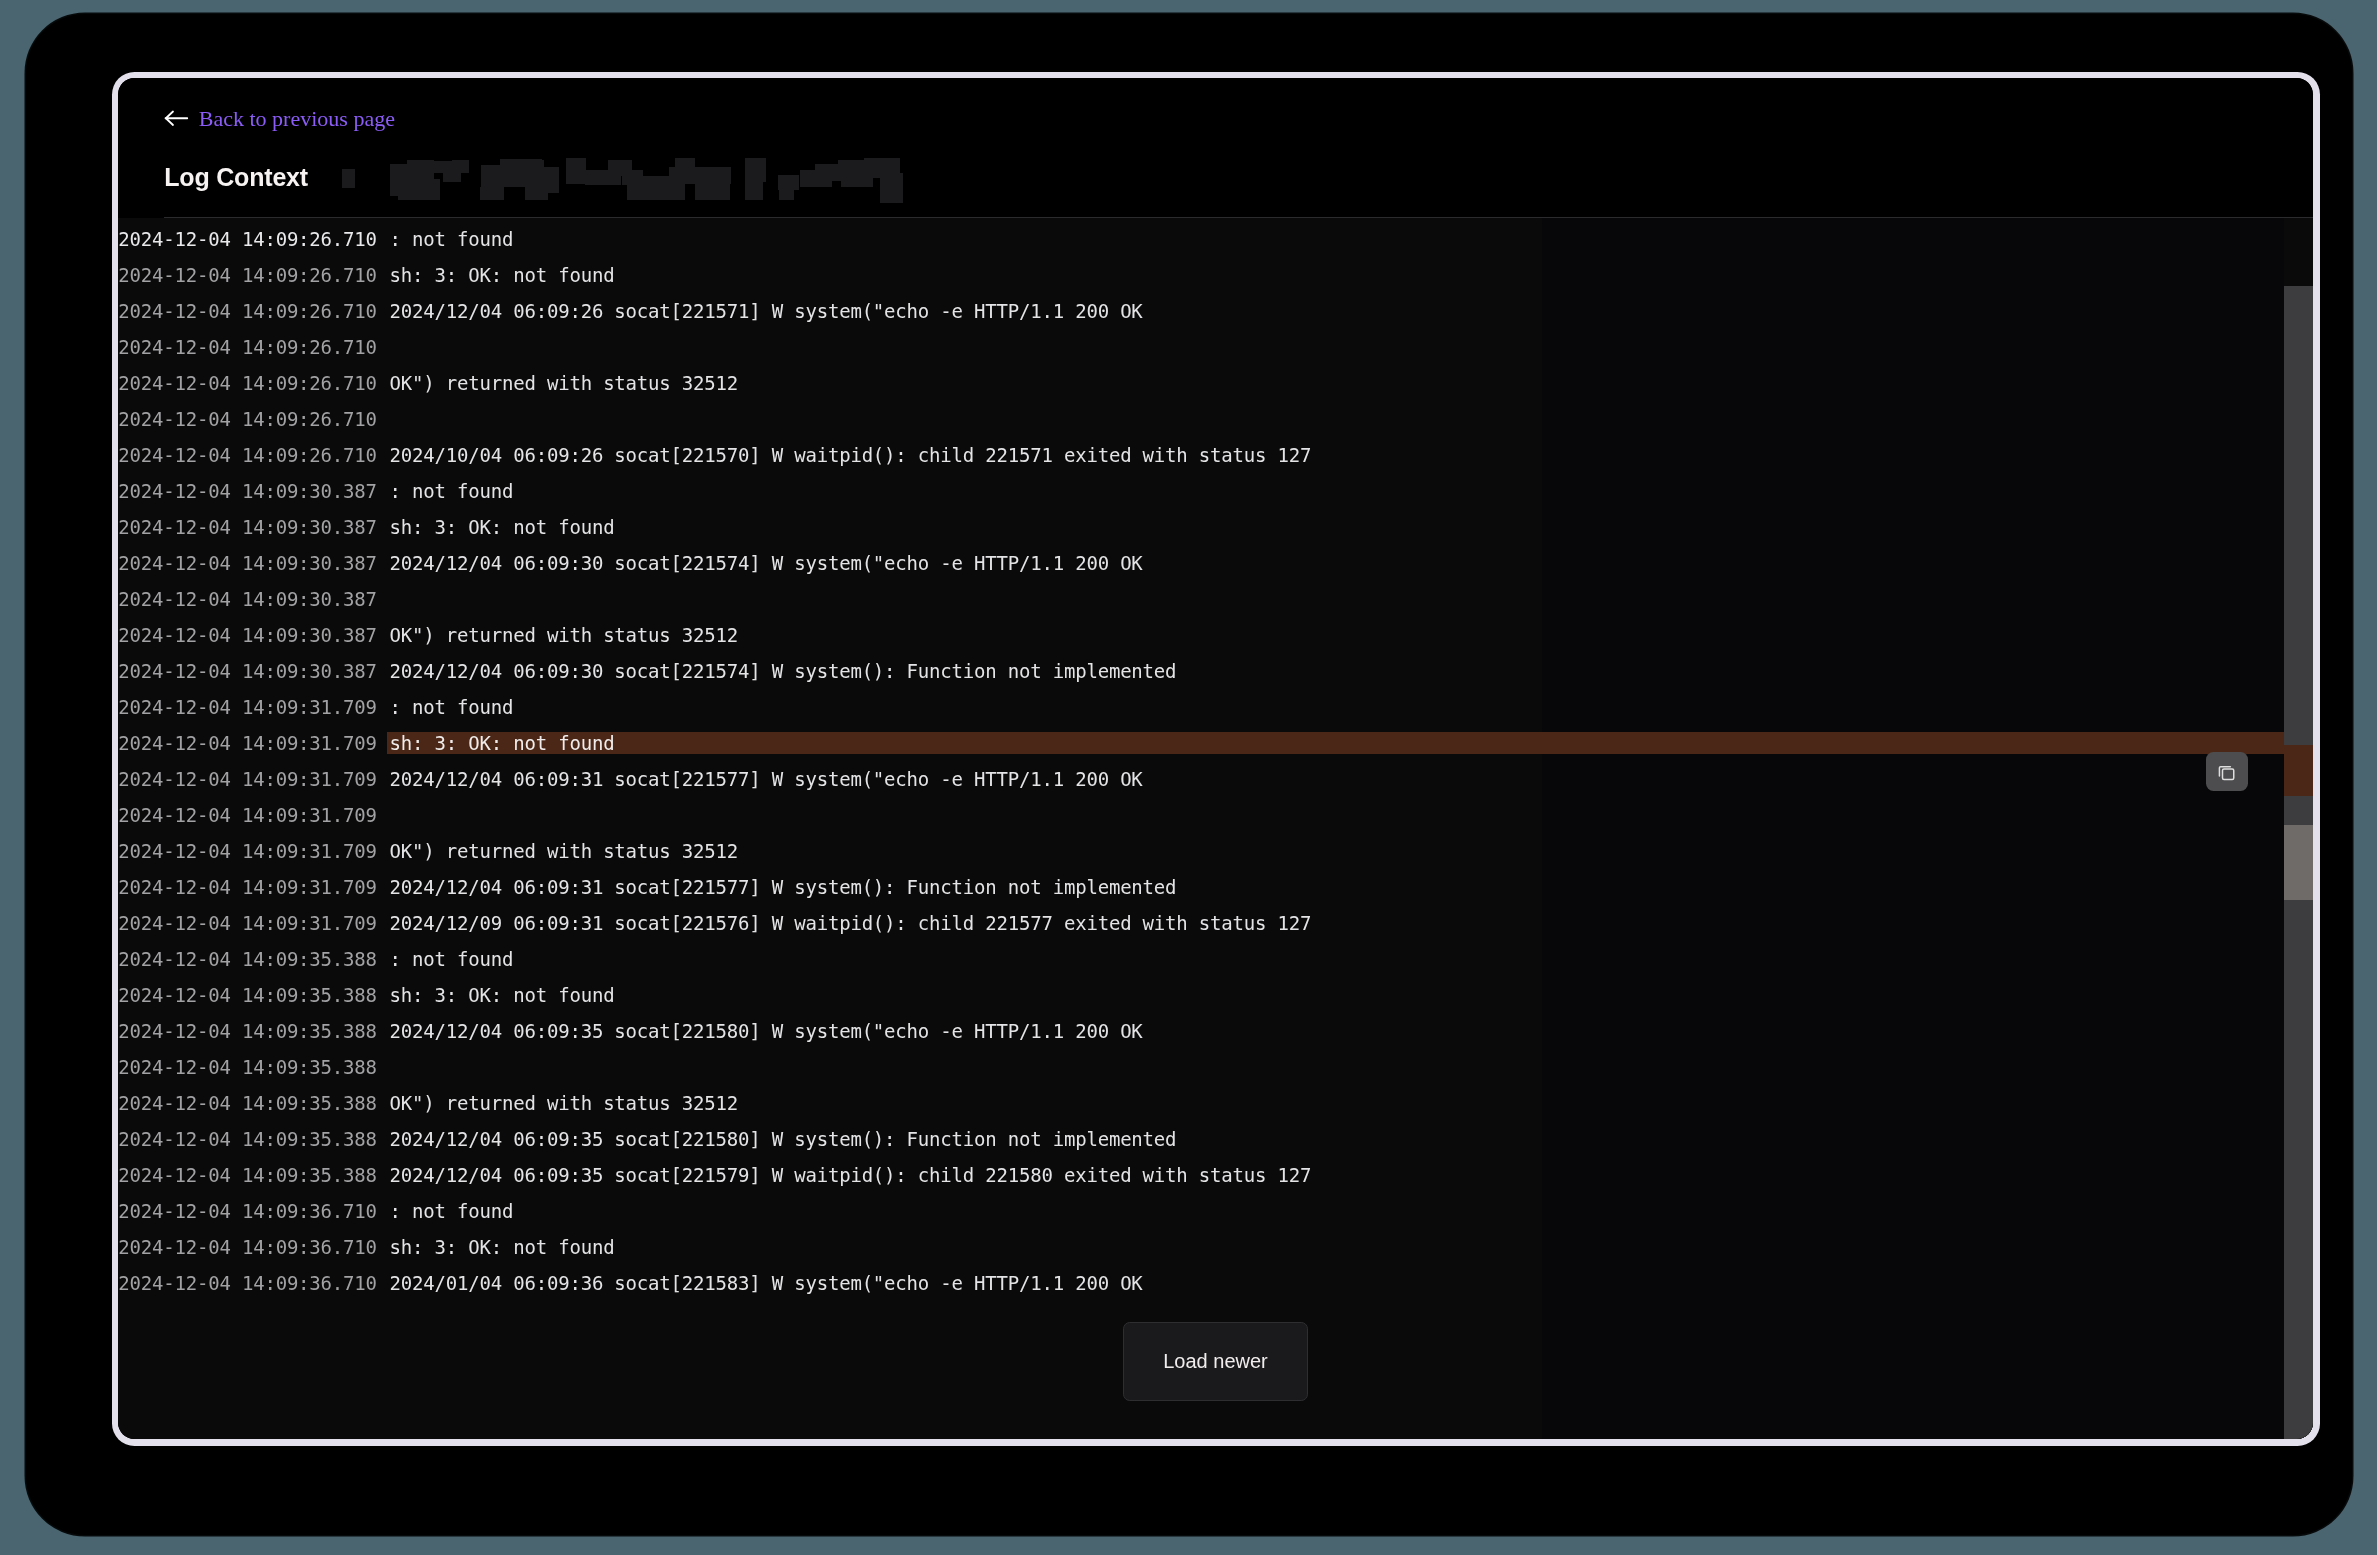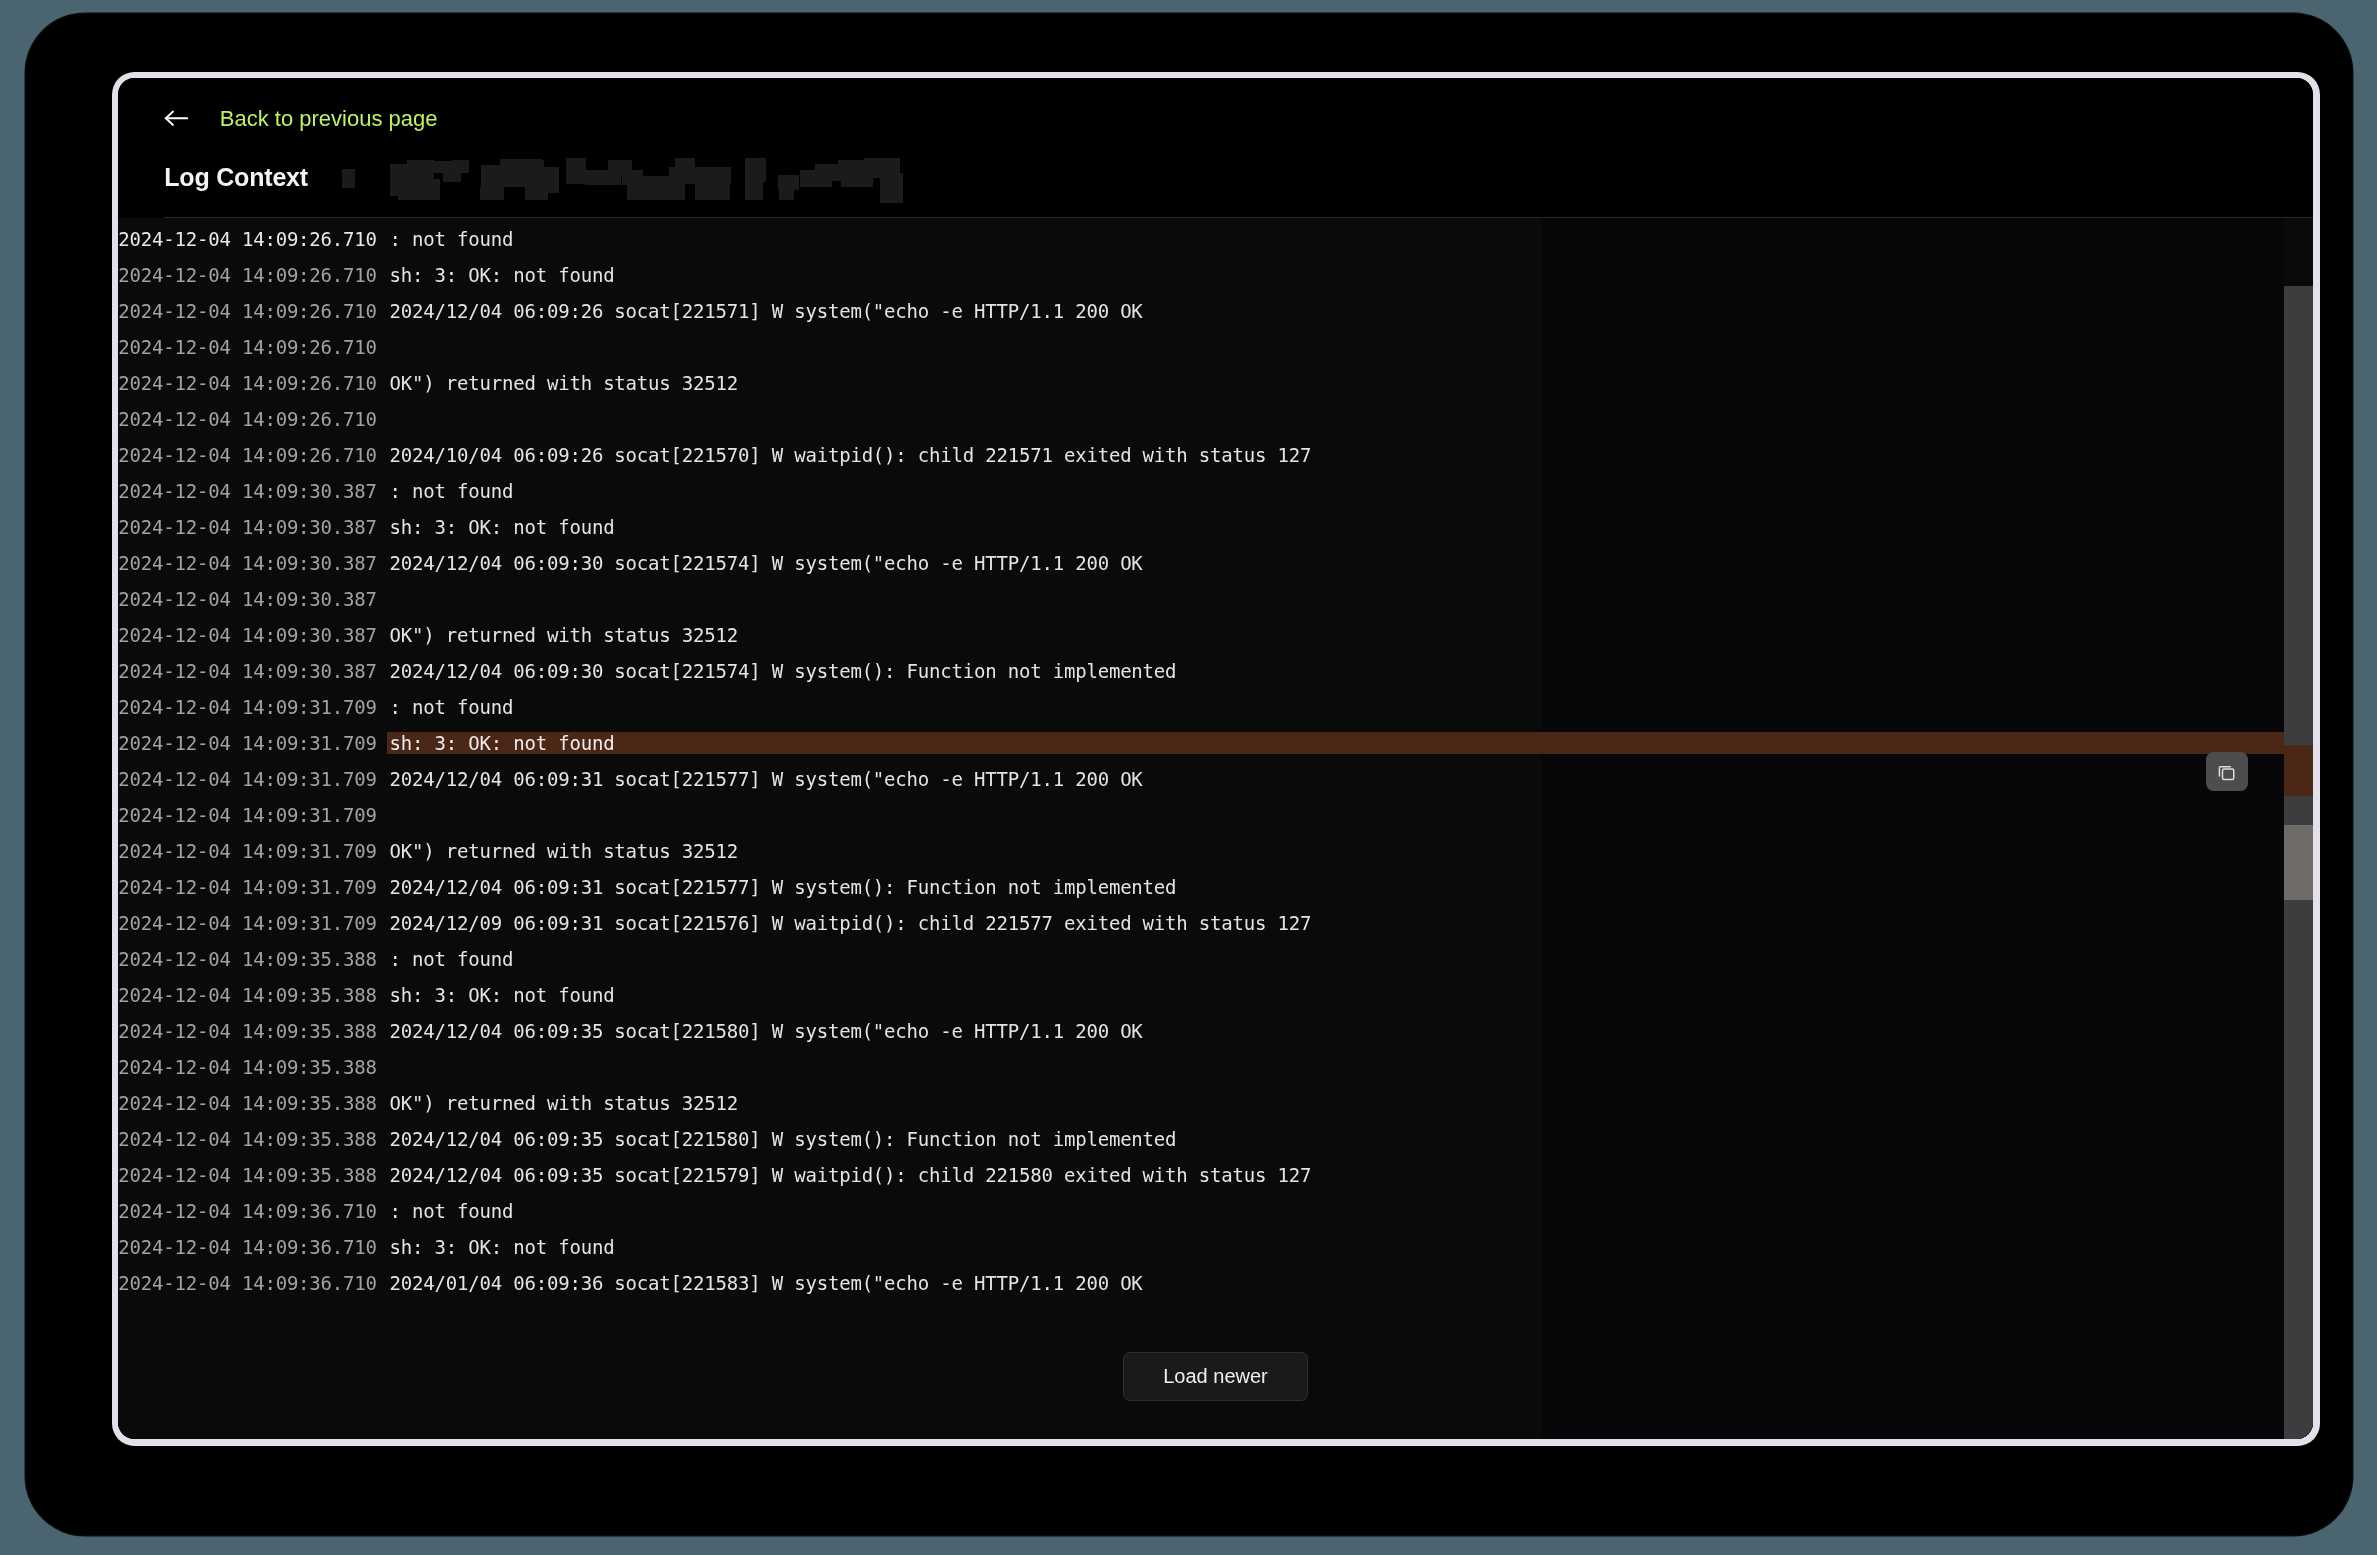--- a/index.html
+++ b/index.html
@@ -50,29 +50,29 @@
   
   #modal-header {
     flex:0 0 auto;
     padding:29px 0 0 46px;
     background:#000000;
   }
 
   #back-link {
     display:inline-flex;
     align-items:center;
-    gap:30px;
-    color:#bef264;
+    gap:9px;
+    color:#8b5cf6;
     font-size:22px;
     line-height:1;
     cursor:pointer;
     user-select:none;
     background:none;
     border:none;
-    font-family:Liberation Sans, sans-serif;
+    font-family:Liberation Serif, serif;
     padding:0;
   }
   #back-arrow-icon {
     display:inline-block;
     width:25.5px; height:22.5px;
     position:relative;
   }
   #back-arrow-icon svg { display:block; }
 
   #title-row {
@@ -189,21 +189,21 @@
     justify-content:center;
     z-index:4;
   }
   #load-newer-button {
     background:#1a1a1c;
     color:#f1eded;
     border:0.8px solid #2e2e31;
     border-radius:6.8px;
     font-size:20px;
     font-family:"Liberation Sans", sans-serif;
-    padding:12px 39px;
+    padding:27px 39px;
     cursor:pointer;
   }
 
   
   #scrollbar-track {
     position:absolute;
     top:0; right:0;
     width:28.6px;
     height:100%;
     background:#0a0a0b;

